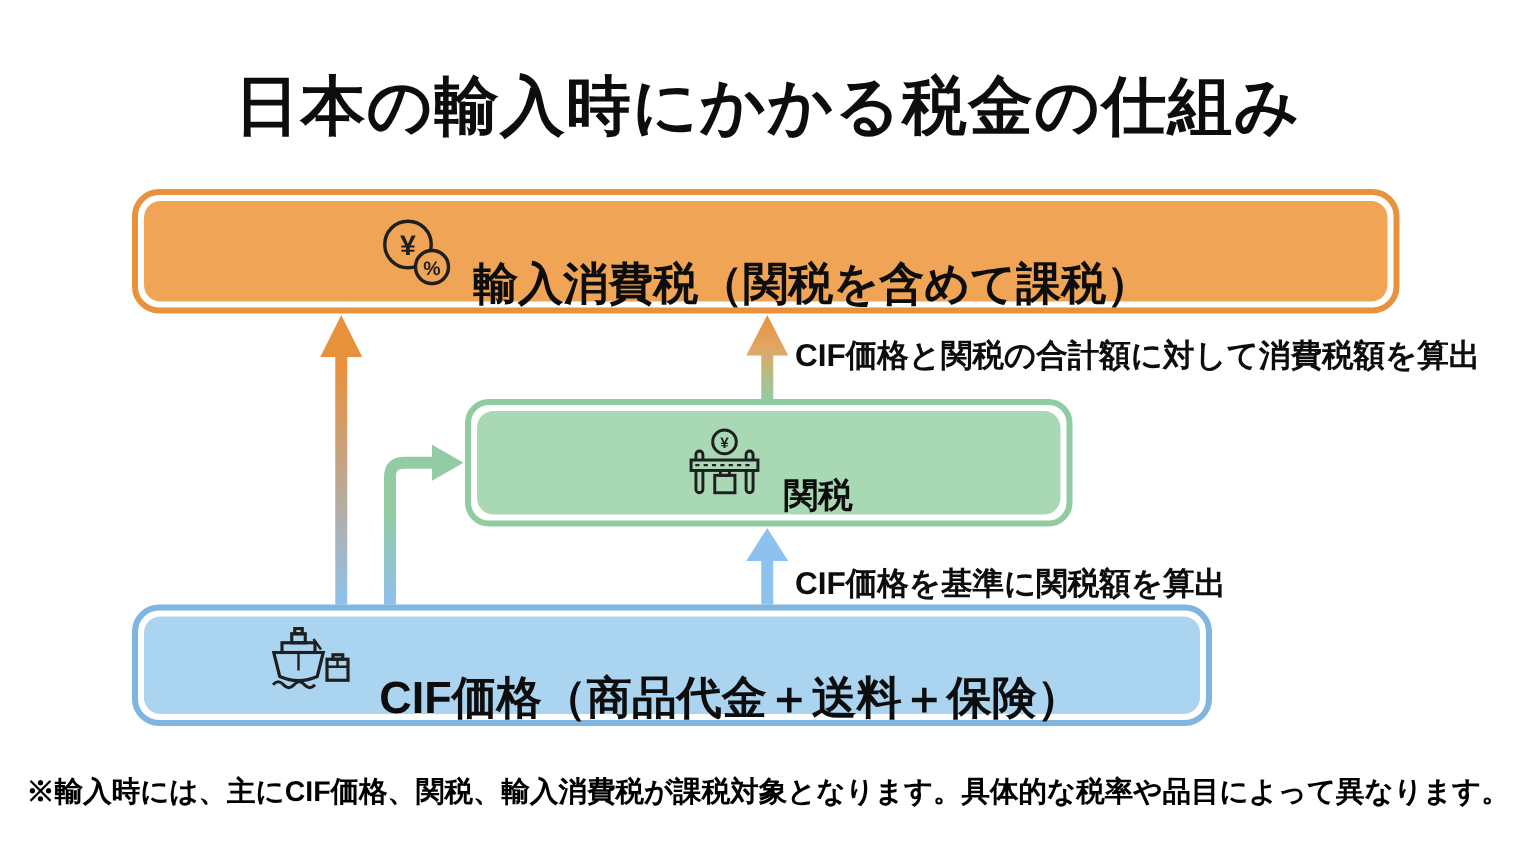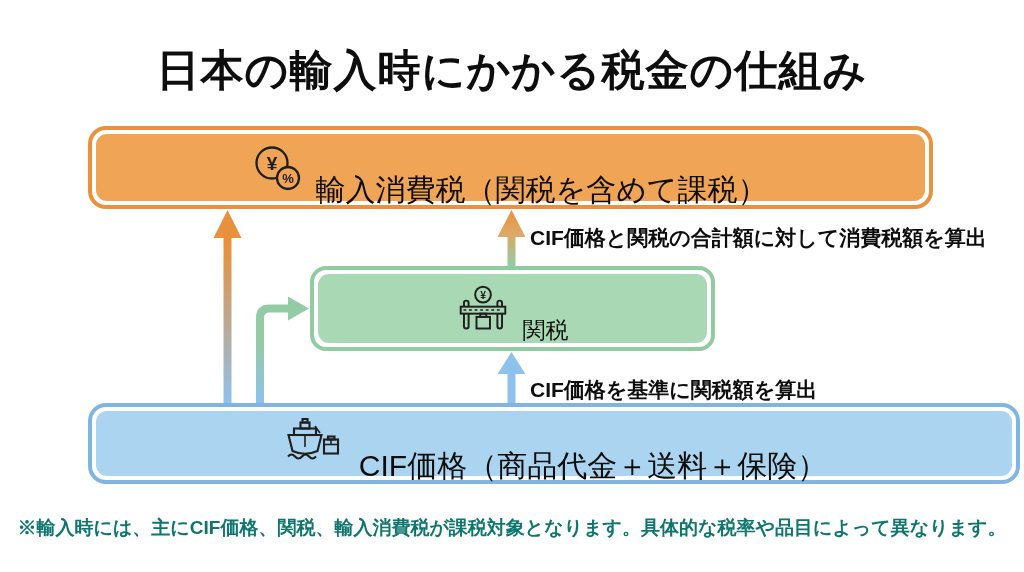--- a/index.html
+++ b/index.html
@@ -18,31 +18,31 @@
   .box-outer-orange{border:4px solid #E8923E; border-radius:18px;}
   .box-outer-green {border:4px solid #90CBA1; border-radius:16px;}
   .box-outer-blue  {border:4px solid #7FB5E0; border-radius:18px;}
   .box-inner{
     width:100%; height:100%; border-radius:11px;
     display:flex; align-items:center; justify-content:center; gap:14px;
   }
   .fill-orange{background:#F0A455;}
   .fill-green {background:#A9D8B5;}
   .fill-blue  {background:#ABD4F0;}
-  .box-label{font-size:30px; font-weight:400; line-height:1; white-space:nowrap;margin-top:44px;}
+  .box-label{font-size:30px; font-weight:700; line-height:1; white-space:nowrap;margin-top:44px;}
   .box-label-lg{font-size:23px;}
   .icon{display:flex; align-items:center;}
   .icon svg text{font-family:"Liberation Sans", sans-serif;}
   .annotation{
     position:absolute; z-index:2; font-size:21px; font-weight:800;
     line-height:1.2; white-space:nowrap; color:#0d0d0d;
   }
   .footnote{
     position:absolute; left:0; right:0; top:515px; z-index:2;
-    text-align:center; font-size:19px; font-weight:800; color:#0f766e;
+    text-align:center; font-size:19px; font-weight:800; color:#000000;
     white-space:nowrap;
   }
 </style>
 </head>
 <body>
 
 <div class="stage">
 
   <h1 class="title">日本の輸入時にかかる税金の仕組み</h1>
 
@@ -102,21 +102,21 @@
           <rect x="4" y="25.5" width="48" height="7.5" fill="#A9D8B5"></rect>
           <line x1="7" y1="29.2" x2="49" y2="29.2" stroke-width="1.6" stroke-dasharray="3 3"></line>
           <rect x="21" y="36.5" width="14.5" height="12.5"></rect>
           <rect x="25" y="33" width="6.5" height="3.5"></rect>
         </svg>
       </span>
       <span class="box-label box-label-lg">関税</span>
     </div>
   </div>
 
-  <div class="box box-outer-blue" style="left:88px; top:403px; width:932px; height:81px;">
+  <div class="box box-outer-blue" style="left:88px; top:403px; width:720px; height:81px;">
     <div class="box-inner fill-blue">
       <span class="icon">
         <svg width="64" height="52" viewBox="0 0 64 52" fill="none" stroke="#1f1f1f" stroke-width="2.1">
           <rect x="21.5" y="1" width="5" height="3.5"></rect>
           <rect x="19.5" y="4.5" width="9" height="6"></rect>
           <rect x="13" y="10.5" width="22" height="6.5"></rect>
           <path d="M34 8 L39 15" stroke-width="1.6"></path>
           <path d="M7.5 17 L40.5 17 L36.5 33 Q24 38.5 11.5 33 Z"></path>
           <path d="M24 17 L24 29" stroke-width="1.6"></path>
           <path d="M7 38.5 q3.5 -4 7 0 q3.5 4 7 0 q3.5 -4 7 0 q3.5 4 7 0"></path>

